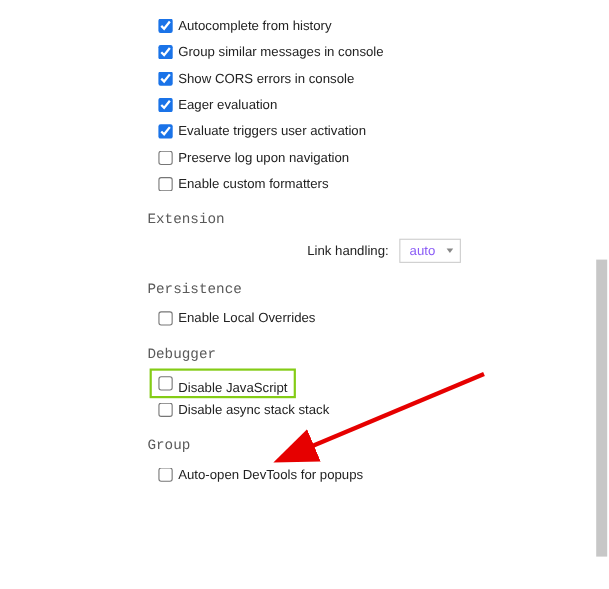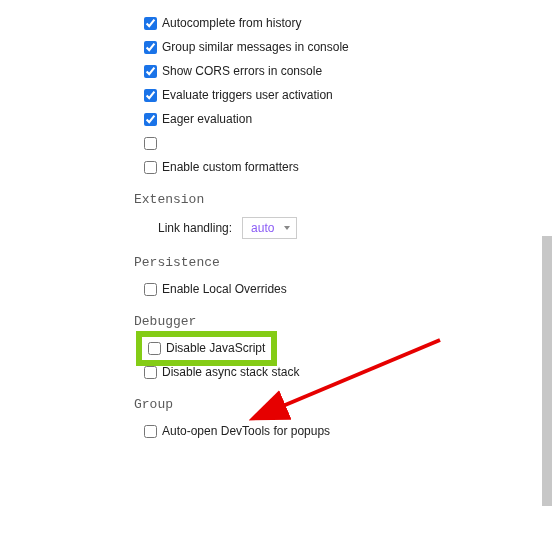--- a/index.html
+++ b/index.html
@@ -40,21 +40,22 @@
     accent-color: #1a73e8;
   }
   .item-label {
     font-size: 12px;
     color: #222;
     line-height: 1;
   }
   .subrow {
     display: flex;
     align-items: center;
-    margin: 4px 0 10px 18px;
+    margin: 4px 0 10px 8px;
+    justify-content: center;
   }
   .subrow-label {
     font-size: 12px;
     color: #222;
     margin-right: 10px;
   }
   .select {
     border: 1px solid #ccc;
     background: #fff;
     color: #8b5cf6;
@@ -69,22 +70,22 @@
     top: 50%;
     transform: translateY(-50%);
     width: 0;
     height: 0;
     border-left: 3px solid transparent;
     border-right: 3px solid transparent;
     border-top: 4px solid #888;
   }
   .highlight-box {
     display: inline-flex;
-    align-items: center;
-    border: 6px solid #84cc16;
+    align-items: flex-end;
+    border: 2px solid #84cc16;
     padding: 2px 6px 2px 2px;
     margin-left: -4px;
   }
   .scrollbar {
     position: absolute;
     right: 2px;
     top: 236px;
     width: 10px;
     height: 270px;
     background: #c7c7c7;
@@ -107,28 +108,29 @@
   <div class="item">
     <input type="checkbox" class="checkbox checkbox-checked" checked="" style="">
     <span class="item-label">Group similar messages in console</span>
   </div>
   <div class="item">
     <input type="checkbox" class="checkbox checkbox-checked" checked="" style="">
     <span class="item-label">Show CORS errors in console</span>
   </div>
   <div class="item">
     <input type="checkbox" class="checkbox checkbox-checked" checked="" style="">
+    <span class="item-label">Eager evaluation</span>
+  </div>
+  <div class="item">
+    <input type="checkbox" class="checkbox checkbox-checked" checked="" style="">
     <span class="item-label">Evaluate triggers user activation</span>
   </div>
   <div class="item">
-    <input type="checkbox" class="checkbox checkbox-checked" checked="" style="">
-    <span class="item-label">Eager evaluation</span>
-  </div>
-  <div class="item">
     <input type="checkbox" class="checkbox" style="">
+    <span class="item-label">Preserve log upon navigation</span>
   </div>
   <div class="item">
     <input type="checkbox" class="checkbox" style="">
     <span class="item-label">Enable custom formatters</span>
   </div>
 
   <div class="section-title">Extension</div>
   <div class="subrow">
     <span class="subrow-label">Link handling:</span>
     <div class="select">

